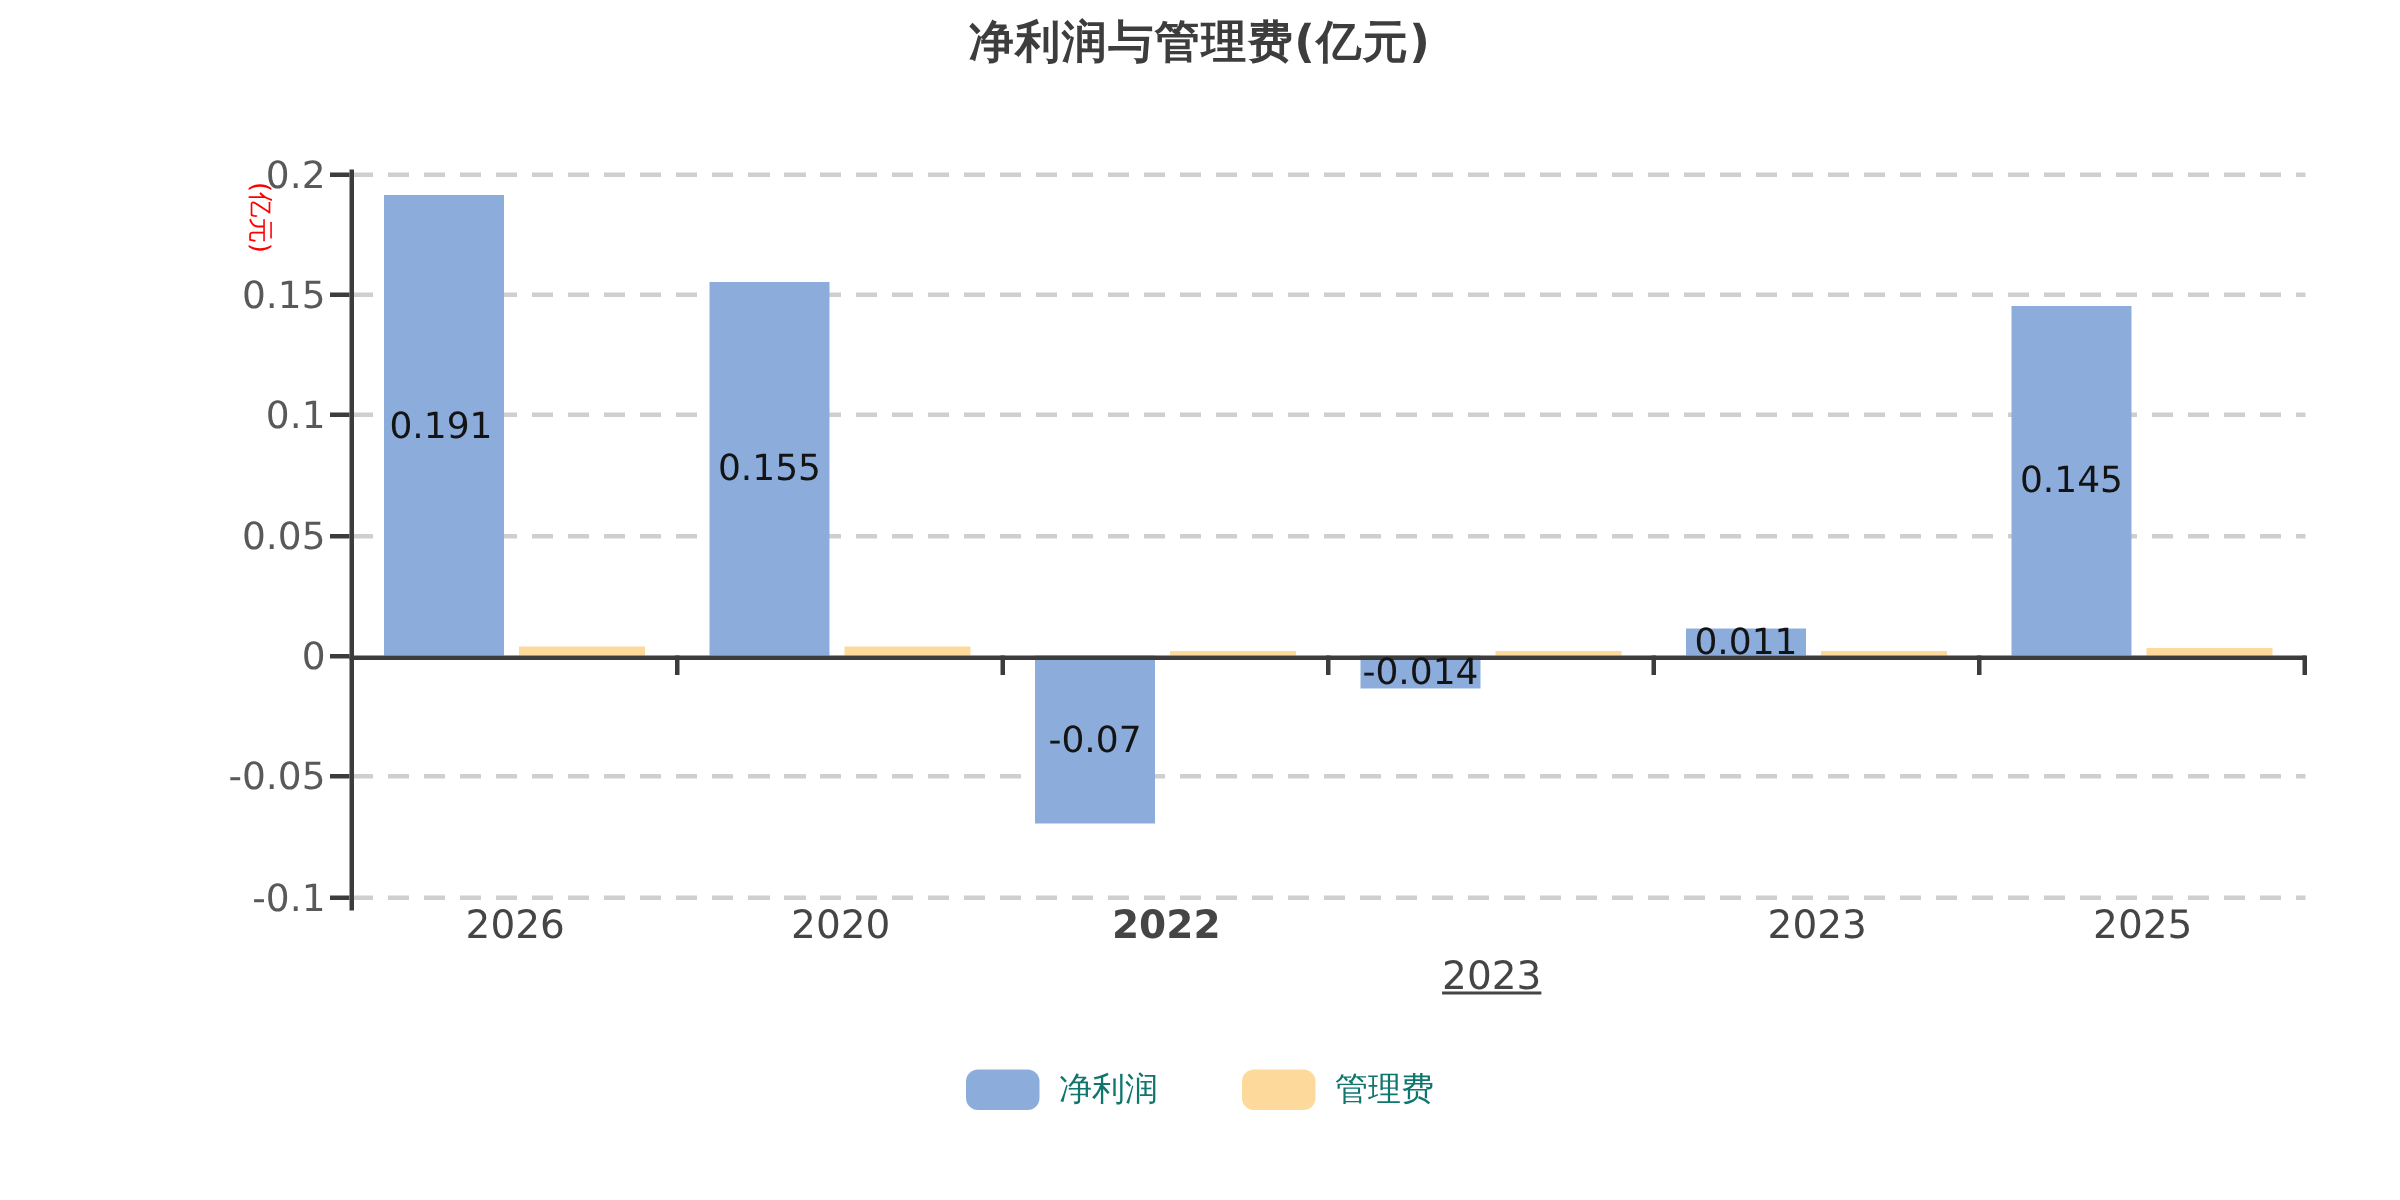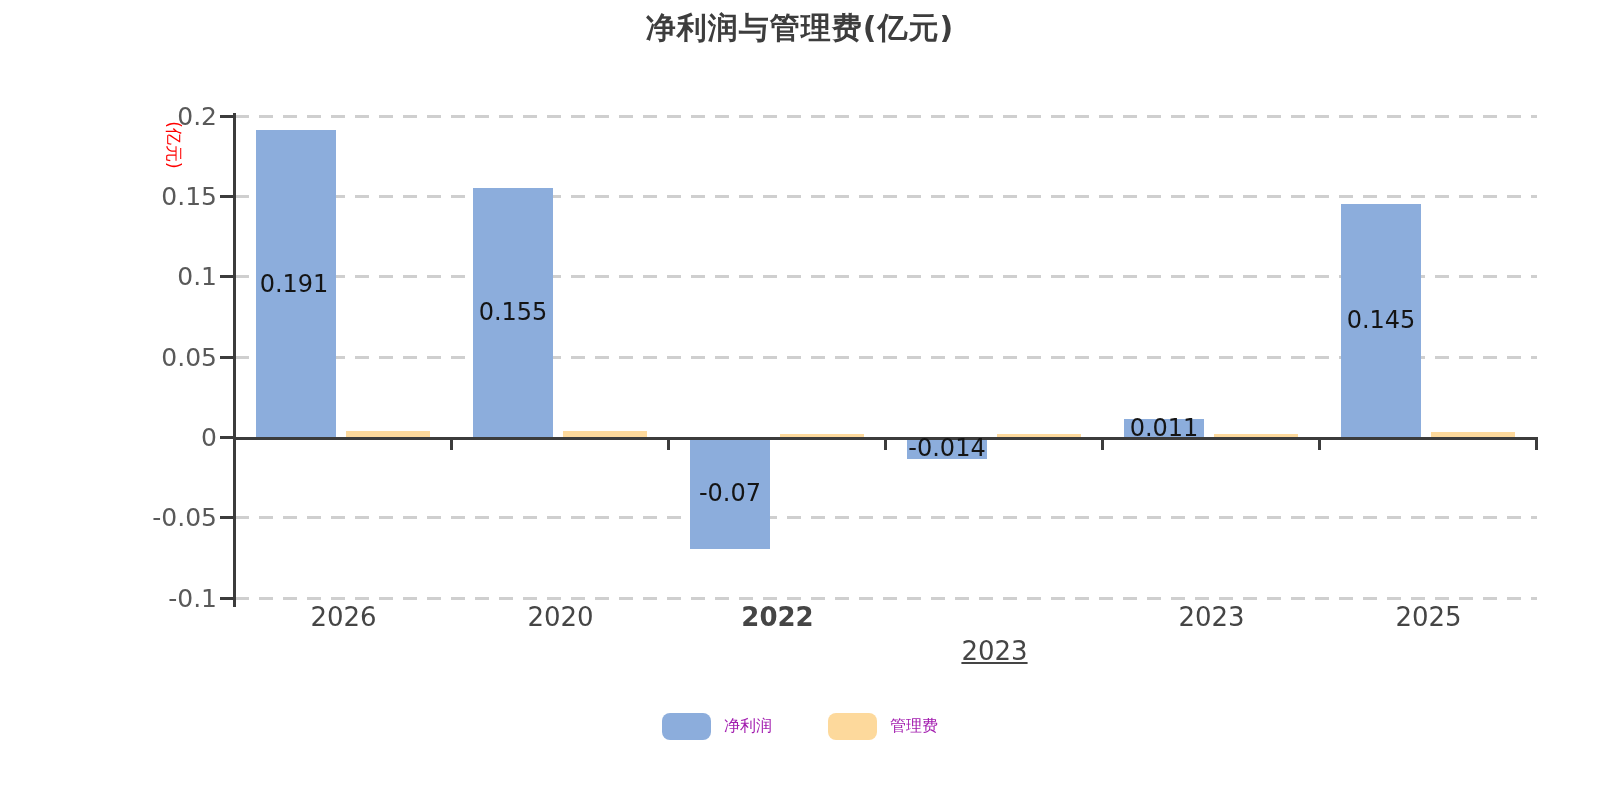--- a/index.html
+++ b/index.html
@@ -42,21 +42,21 @@
   }
   .legend {
     position: absolute; top: 705px; left: 0; width: 1600px; height: 42px;
     display: flex; justify-content: center; align-items: center; gap: 56px;
   }
   .legend-item { display: flex; align-items: center; cursor: pointer; }
   .swatch {
     display: inline-block; width: 49px; height: 27px;
     border-radius: 8px; margin-right: 13px;
   }
-  .legend-label { font-size: 16px; color: #a21caf; }
+  .legend-label { font-size: 22px; color: #0f766e; }
   .footer {
     position: absolute; top: 758px; left: 0; width: 1600px;
     text-align: center; font-size: 20px; font-weight: 700; color: #be8c1a;
   }
 </style>
 </head>
 <body>
 
 <div class="canvas">
   <div class="title">净利润与管理费(亿元)</div>

